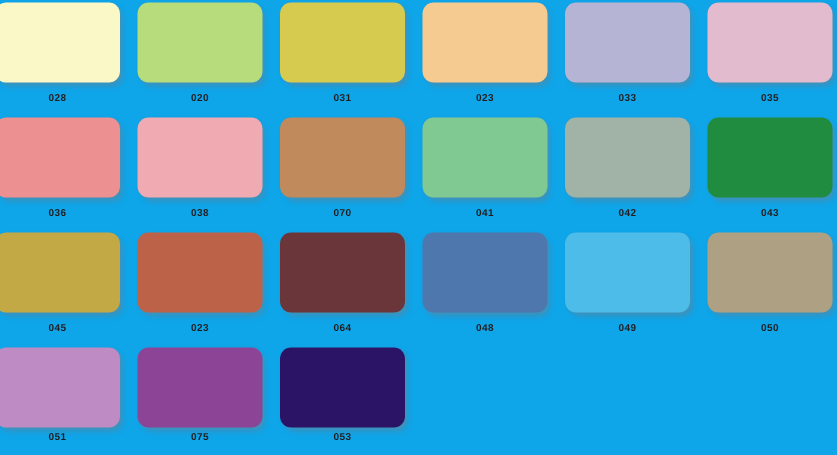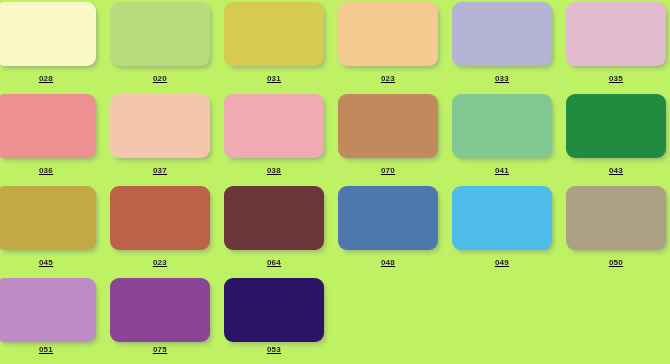--- a/index.html
+++ b/index.html
@@ -13,23 +13,22 @@
     height: 364px;
     overflow: hidden;
     font-family: "Liberation Sans", sans-serif;
     -webkit-font-smoothing: antialiased;
   }
 
   #swatch-chart {
     position: relative;
     width: 670px;
     height: 364px;
-    background: #bef264;
+    background: #0ea5e9;
     box-sizing: border-box;
-    text-decoration: underline;
   }
 
   .swatch-grid {
     display: grid;
     grid-template-columns: repeat(6, 100px);
     grid-template-rows: repeat(4, 92px);
     column-gap: 14px;
     row-gap: 0px;
     
     margin-left: -4px;
@@ -100,34 +99,34 @@
       </div>
       <div class="swatch-cell">
         <div class="swatch-chip" style="background: rgb(227, 187, 207);"></div>
         <div class="swatch-label">035</div>
       </div>
       <div class="swatch-cell">
         <div class="swatch-chip" style="background: rgb(236, 144, 145);"></div>
         <div class="swatch-label">036</div>
       </div>
       <div class="swatch-cell">
-        <div class="swatch-chip" style="background: rgb(245, 198, 174);"></div>
-        <div class="swatch-label">037</div>
-      </div>
-      <div class="swatch-cell">
         <div class="swatch-chip" style="background: rgb(239, 170, 178);"></div>
         <div class="swatch-label">038</div>
       </div>
       <div class="swatch-cell">
         <div class="swatch-chip" style="background: rgb(192, 138, 92);"></div>
         <div class="swatch-label">070</div>
       </div>
       <div class="swatch-cell">
         <div class="swatch-chip" style="background: rgb(129, 201, 147);"></div>
         <div class="swatch-label">041</div>
+      </div>
+      <div class="swatch-cell">
+        <div class="swatch-chip" style="background: rgb(160, 179, 166);"></div>
+        <div class="swatch-label">042</div>
       </div>
       <div class="swatch-cell">
         <div class="swatch-chip" style="background: rgb(31, 140, 64);"></div>
         <div class="swatch-label">043</div>
       </div>
       <div class="swatch-cell">
         <div class="swatch-chip" style="background: rgb(195, 168, 70);"></div>
         <div class="swatch-label">045</div>
       </div>
       <div class="swatch-cell">

